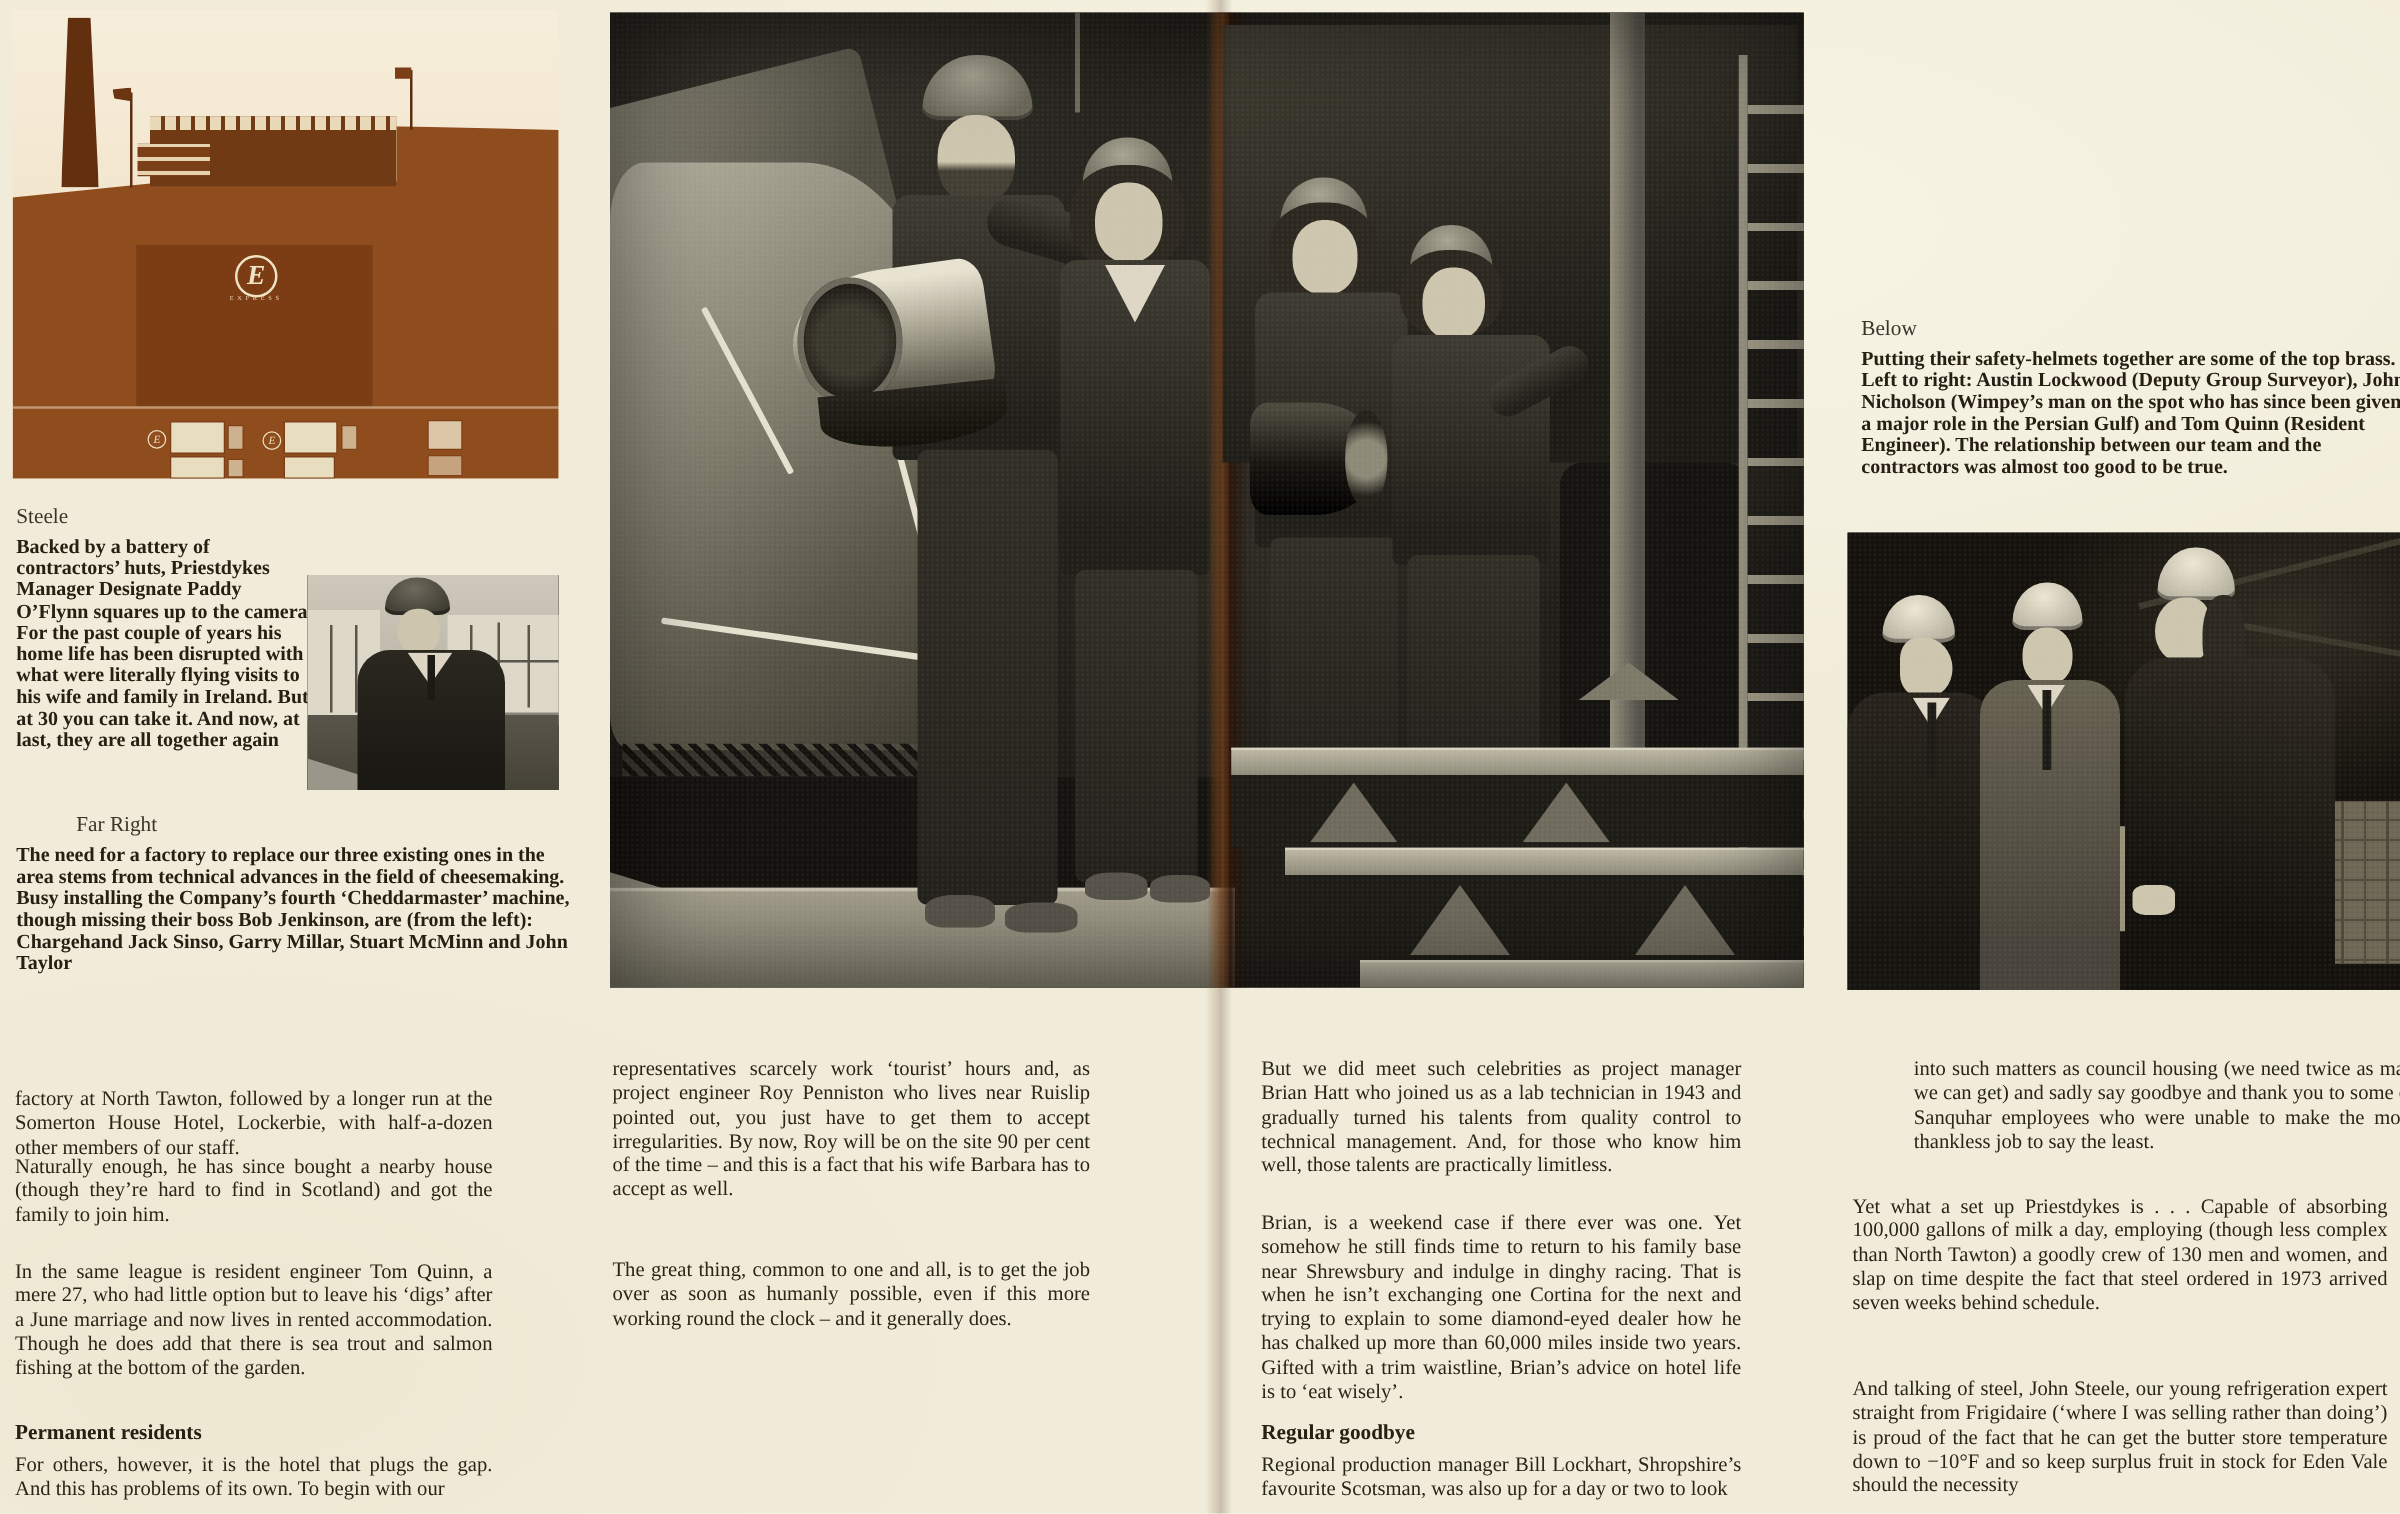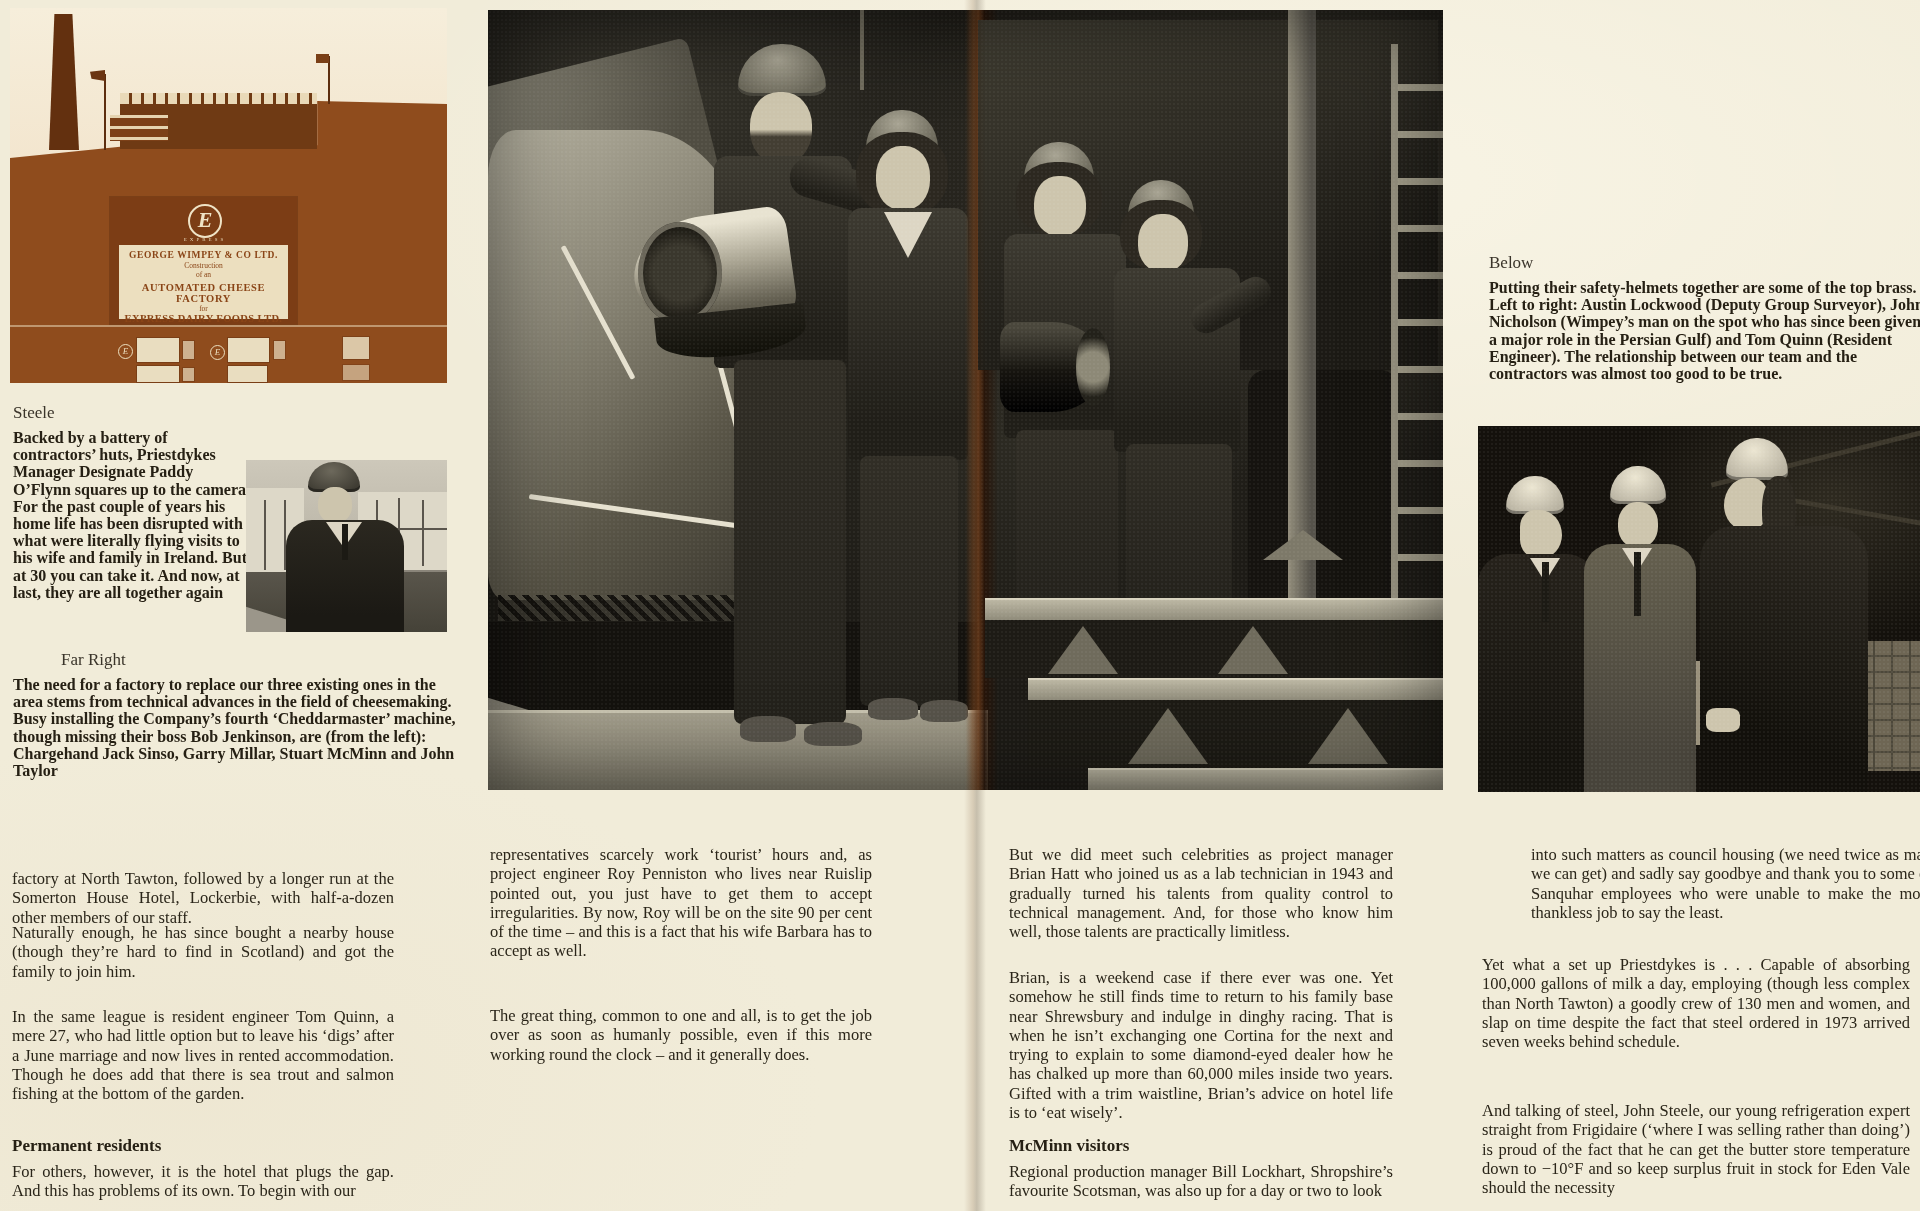--- a/index.html
+++ b/index.html
@@ -139,28 +139,20 @@
     <div class="sp-roofhouse"></div>
     <div class="sp-railing"></div>
     <div class="sp-louvres"></div>
     <div class="sp-pole1"></div>
     <div class="sp-flag1"></div>
     <div class="sp-pole2"></div>
     <div class="sp-flag2"></div>
     <div class="sp-sign">
       <div class="sp-elogo abs">E</div>
       <div class="sp-eword abs">EXPRESS</div>
-      <div class="sp-panel abs">
-        <div class="l1">GEORGE WIMPEY &amp; CO LTD.</div>
-        <div class="l2">Construction</div>
-        <div class="l3">of an</div>
-        <div class="l4">AUTOMATED CHEESE FACTORY</div>
-        <div class="l5">for</div>
-        <div class="l6">EXPRESS DAIRY FOODS LTD.</div>
-      </div>
     </div>
     <div class="sp-line"></div>
     <div class="sp-bcircle abs" style="left:108px;top:336px;">E</div>
     <div class="sp-board" style="left:127px;top:330px;width:42px;height:24px;"></div>
     <div class="sp-board" style="left:173px;top:333px;width:11px;height:18px;opacity:.7;"></div>
     <div class="sp-bcircle abs" style="left:200px;top:337px;">E</div>
     <div class="sp-board" style="left:218px;top:330px;width:41px;height:24px;"></div>
     <div class="sp-board" style="left:264px;top:333px;width:11px;height:18px;opacity:.7;"></div>
     <div class="sp-board" style="left:333px;top:329px;width:26px;height:22px;opacity:.85;"></div>
     <div class="sp-board" style="left:127px;top:358px;width:42px;height:16px;"></div>
@@ -318,21 +310,21 @@
   <p class="body-p" style="left:12px;top:923px;width:382px;">Naturally enough, he has since bought a nearby house (though they’re hard to find in Scotland) and got the family to join him.</p>
   <p class="body-p" style="left:12px;top:1007px;width:382px;">In the same league is resident engineer Tom Quinn, a mere 27, who had little option but to leave his ‘digs’ after a June marriage and now lives in rented accommodation. Though he does add that there is sea trout and salmon fishing at the bottom of the garden.</p>
   <h3 class="subhead" style="left:12px;top:1136px;">Permanent residents</h3>
   <p class="body-p" style="left:12px;top:1162px;width:382px;">For others, however, it is the hotel that plugs the gap. And this has problems of its own. To begin with our</p>
 
   <p class="body-p" style="left:490px;top:845px;width:382px;">representatives scarcely work ‘tourist’ hours and, as project engineer Roy Penniston who lives near Ruislip pointed out, you just have to get them to accept irregularities. By now, Roy will be on the site 90 per cent of the time – and this is a fact that his wife Barbara has to accept as well.</p>
   <p class="body-p" style="left:490px;top:1006px;width:382px;">The great thing, common to one and all, is to get the job over as soon as humanly possible, even if this more working round the clock – and it generally does.</p>
 
   <p class="body-p" style="left:1009px;top:845px;width:384px;">But we did meet such celebrities as project manager Brian Hatt who joined us as a lab technician in 1943 and gradually turned his talents from quality control to technical management. And, for those who know him well, those talents are practically limitless.</p>
   <p class="body-p" style="left:1009px;top:968px;width:384px;">Brian, is a weekend case if there ever was one. Yet somehow he still finds time to return to his family base near Shrewsbury and indulge in dinghy racing. That is when he isn’t exchanging one Cortina for the next and trying to explain to some diamond-eyed dealer how he has chalked up more than 60,000 miles inside two years. Gifted with a trim waistline, Brian’s advice on hotel life is to ‘eat wisely’.</p>
-  <h3 class="subhead" style="left:1009px;top:1136px;">McMinn visitors</h3>
+  <h3 class="subhead" style="left:1009px;top:1136px;">Regular goodbye</h3>
   <p class="body-p" style="left:1009px;top:1162px;width:384px;">Regional production manager Bill Lockhart, Shropshire’s favourite Scotsman, was also up for a day or two to look</p>
 
   <p class="body-p" style="left:1488px;top:845px;width:428px;margin-left:43px;">into such matters as council housing (we need twice as many as we can get) and sadly say goodbye and thank you to some of our Sanquhar employees who were unable to make the move. A thankless job to say the least.</p>
   <p class="body-p" style="left:1482px;top:955px;width:428px;">Yet what a set up Priestdykes is . . . Capable of absorbing 100,000 gallons of milk a day, employing (though less complex than North Tawton) a goodly crew of 130 men and women, and slap on time despite the fact that steel ordered in 1973 arrived seven weeks behind schedule.</p>
   <p class="body-p" style="left:1482px;top:1101px;width:428px;">And talking of steel, John Steele, our young refrigeration expert straight from Frigidaire (‘where I was selling rather than doing’) is proud of the fact that he can get the butter store temperature down to −10°F and so keep surplus fruit in stock for Eden Vale should the necessity</p>
 
   <div class="page-fold"></div>
 </div>
 
 </body></html>

